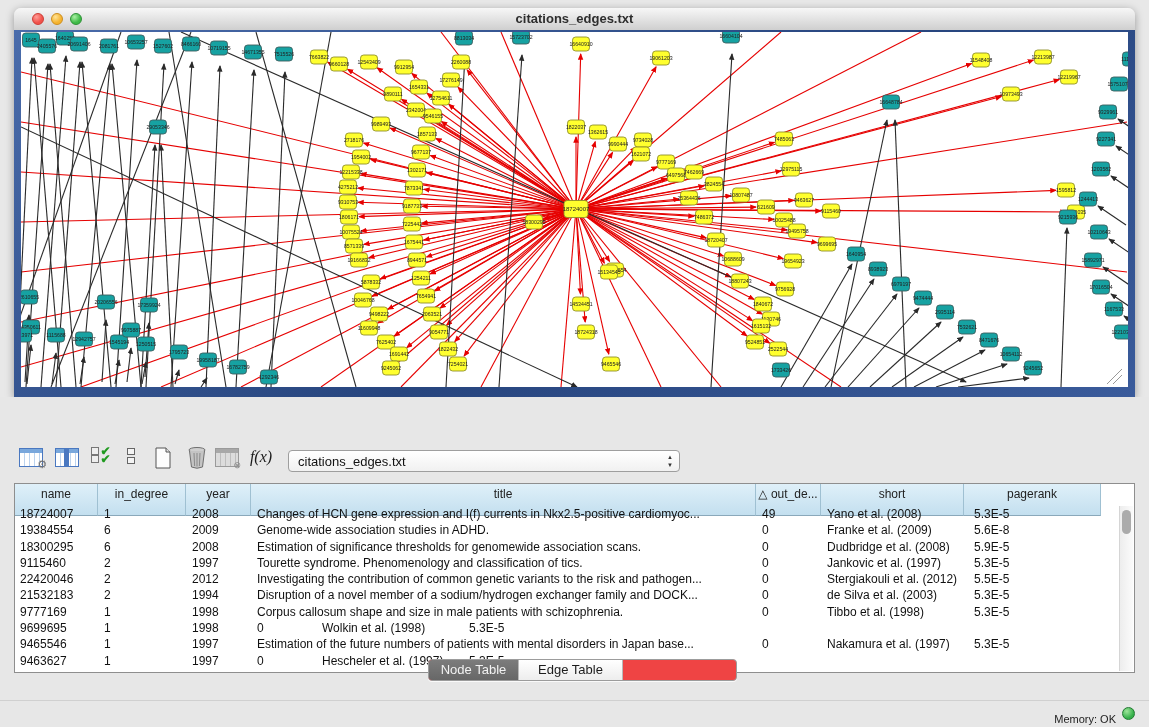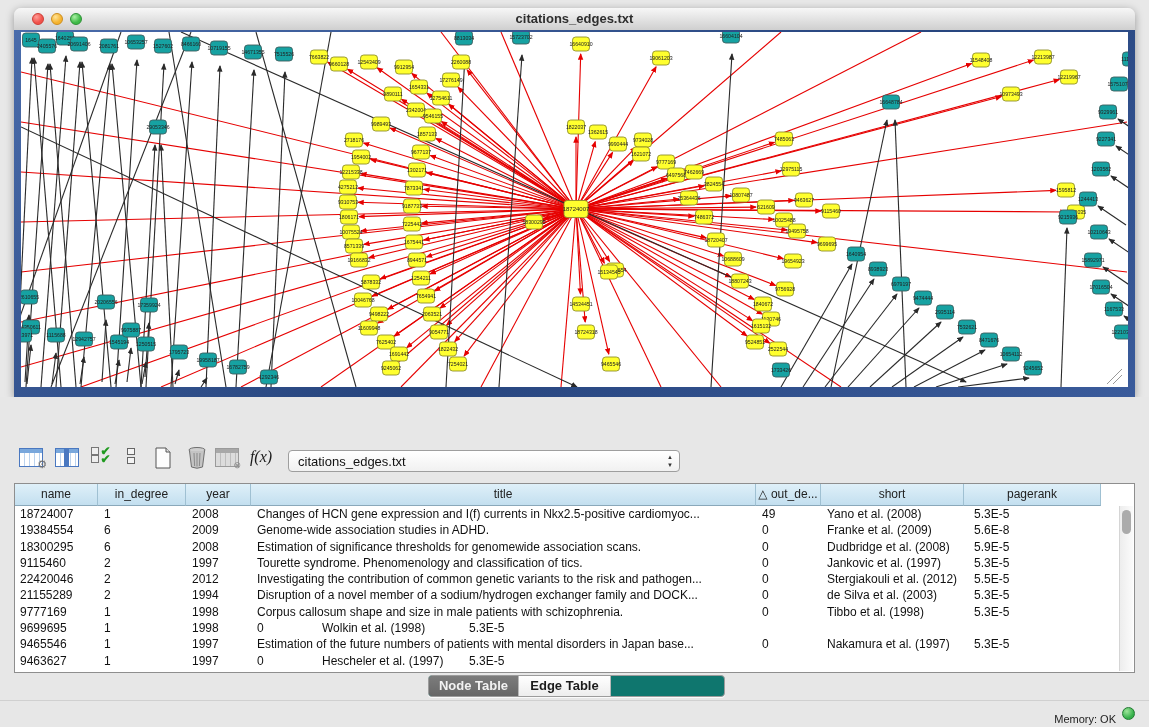--- a/index.html
+++ b/index.html
@@ -49,33 +49,33 @@
   .rows-ic div{width:8px;height:7px;border:1px solid #666;background:#f4f4f4;box-sizing:border-box;margin-bottom:2px;}
   .xbadge{position:absolute;right:-3px;bottom:-4px;font-size:9px;color:#8a8a8a;}
   .fx{font-family:"Liberation Serif",serif;font-style:italic;font-size:16px;color:#1a1a1a;margin-top:5px;}
   .combo{position:absolute;left:274px;top:7px;width:392px;height:22px;border:1px solid #9e9e9e;border-radius:4px;
     background:linear-gradient(#ffffff,#f1f1f1);box-sizing:border-box;}
   .combo .val{position:absolute;left:9px;top:3px;font-size:13px;color:#111;}
   .combo .stepper{position:absolute;right:6px;top:2px;font-size:6px;line-height:8px;color:#333;text-align:center;}
 
   .tableview{position:absolute;left:14px;top:86px;width:1121px;height:190px;background:#ffffff;border:1px solid #8e8e8e;box-sizing:border-box;}
   .thead{position:absolute;left:0;top:0;height:22px;display:flex;}
-  .th{height:22px;box-sizing:border-box;background:linear-gradient(#dff0f9,#c3dfef);border-right:1px solid #9fc0d2;
+  .th{height:32px;box-sizing:border-box;background:linear-gradient(#dff0f9,#c3dfef);border-right:1px solid #9fc0d2;
     border-bottom:1px solid #8aa8ba;font-size:12px;color:#222;text-align:center;line-height:21px;
     overflow:hidden;white-space:nowrap;}
   .tbody{position:absolute;left:0;top:22px;right:14px;bottom:0;overflow:hidden;}
   .tr{display:flex;height:16.3px;}
   .td{box-sizing:border-box;font-size:12px;color:#111;line-height:16.3px;white-space:nowrap;overflow:hidden;padding-left:6px;}
   .c0{width:83px;} .c1{width:88px;} .c2{width:65px;} .c3{width:505px;} .c4{width:65px;} .c5{width:143px;} .c6{width:137px;}
   .td.c0{padding-left:5px;} .td.c3{padding-left:6px;} .td.c6{padding-left:10px;}
   .vscroll{position:absolute;right:1px;top:22px;width:13px;bottom:1px;background:linear-gradient(90deg,#ededed,#fbfbfb);border-left:1px solid #d5d5d5;}
   .vthumb{position:absolute;left:2px;top:4px;width:9px;height:24px;border-radius:5px;background:#ababab;}
 
-  .tabs{position:absolute;left:428px;top:278px;height:20px;display:flex;border:1px solid #9c9c9c;border-radius:4px;
-    overflow:hidden;background:#0f766e;box-shadow:0 1px 0 rgba(255,255,255,.8);font-weight:bold;}
+  .tabs{position:absolute;left:428px;top:262px;height:20px;display:flex;border:1px solid #9c9c9c;border-radius:4px;
+    overflow:hidden;background:#ef4444;box-shadow:0 1px 0 rgba(255,255,255,.8);}
   .seg{height:20px;line-height:19px;font-size:13px;color:#1c1c1c;text-align:center;
     background:linear-gradient(#ffffff,#ededed);border-right:1px solid #b9b9b9;box-sizing:border-box;}
   .seg:last-child{border-right:none;margin-top:40px;}
   .seg.active{background:linear-gradient(#7c7c7c,#676767);color:#f2f2f2;}
 
   .statusbar{position:absolute;left:0;right:0;top:303px;height:27px;border-top:1px solid #d0d0d0;}
   .mem-label{position:absolute;right:33px;top:12px;font-size:11px;color:#222;}
   .mem-dot{position:absolute;right:14px;top:6px;width:13px;height:13px;border-radius:50%;
     background:radial-gradient(circle at 35% 30%,#9fe69b,#35b04a 65%);border:1px solid #217a31;box-sizing:border-box;}
 </style>
@@ -945,21 +945,21 @@
           <div class="tr">
             <div class="td c0">22420046</div>
             <div class="td c1">2</div>
             <div class="td c2">2012</div>
             <div class="td c3">Investigating the contribution of common genetic variants to the risk and pathogen...</div>
             <div class="td c4">0</div>
             <div class="td c5">Stergiakouli et al. (2012)</div>
             <div class="td c6">5.5E-5</div>
           </div>
           <div class="tr">
-            <div class="td c0">21155289</div>
+            <div class="td c0">21532183</div>
             <div class="td c1">2</div>
             <div class="td c2">1994</div>
             <div class="td c3">Disruption of a novel member of a sodium/hydrogen exchanger family and DOCK...</div>
             <div class="td c4">0</div>
             <div class="td c5">de Silva et al. (2003)</div>
             <div class="td c6">5.3E-5</div>
           </div>
           <div class="tr">
             <div class="td c0">9777169</div>
             <div class="td c1">1</div>
@@ -995,21 +995,21 @@
             <div class="td c6">5.3E-5</div>
           </div>
         </div>
       <div class="vscroll">
         <div class="vthumb"></div>
       </div>
     </div>
 
     <div class="tabs">
         <div class="seg active" style="width: 90px;">Node Table</div>
-        <div class="seg" style="width: 92px;">Edge Table</div>
+        <div class="seg" style="width: 104px;">Edge Table</div>
         <div class="seg" style="width: 113px;">Network Table</div>
       </div>
 
     <div class="statusbar">
       <span class="mem-label">Memory: OK</span>
       <span class="mem-dot"></span>
     </div>
   </div>
 </div>
 

